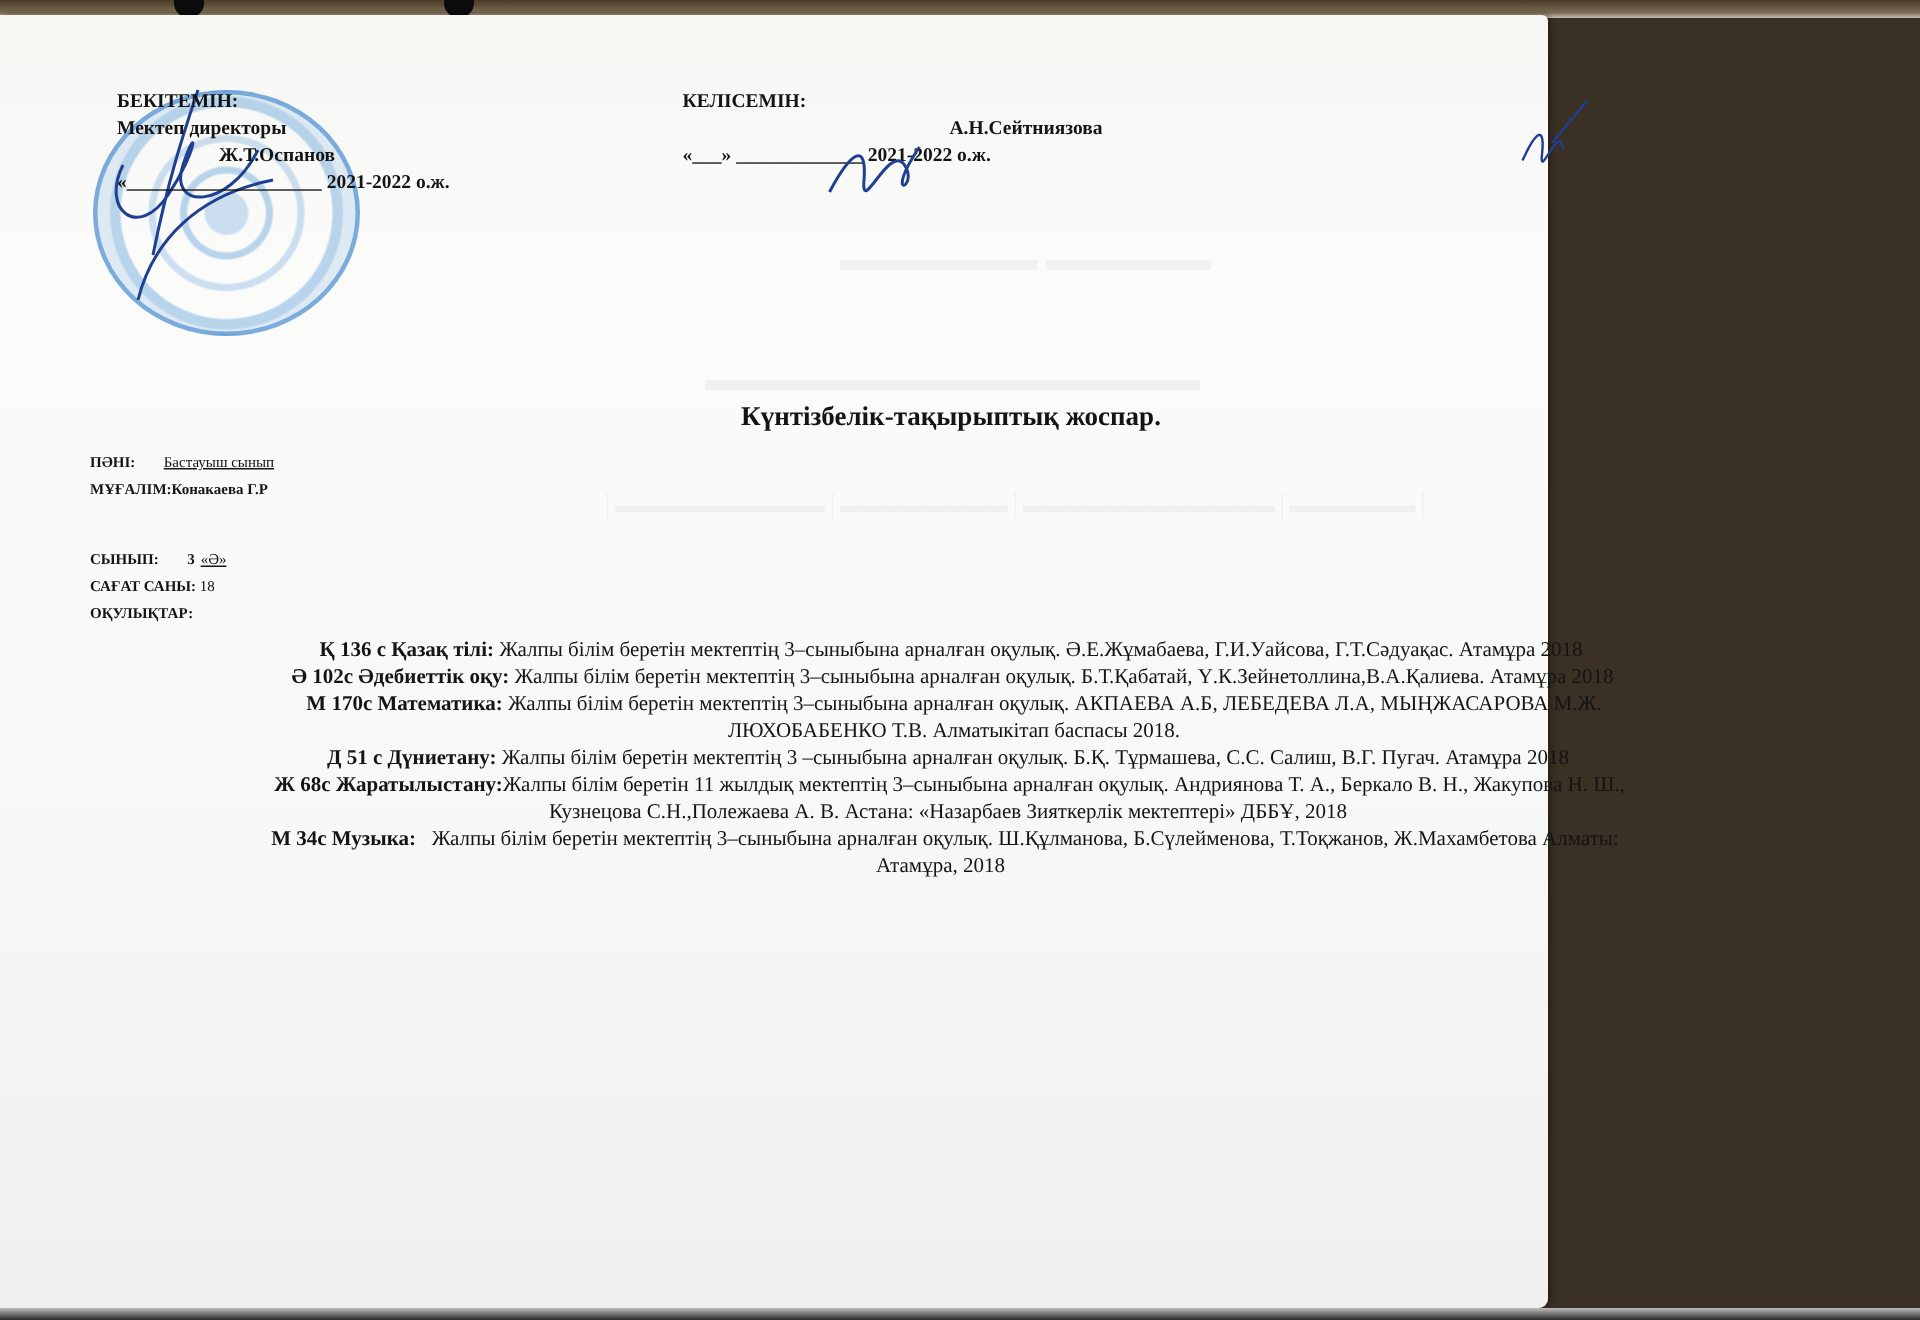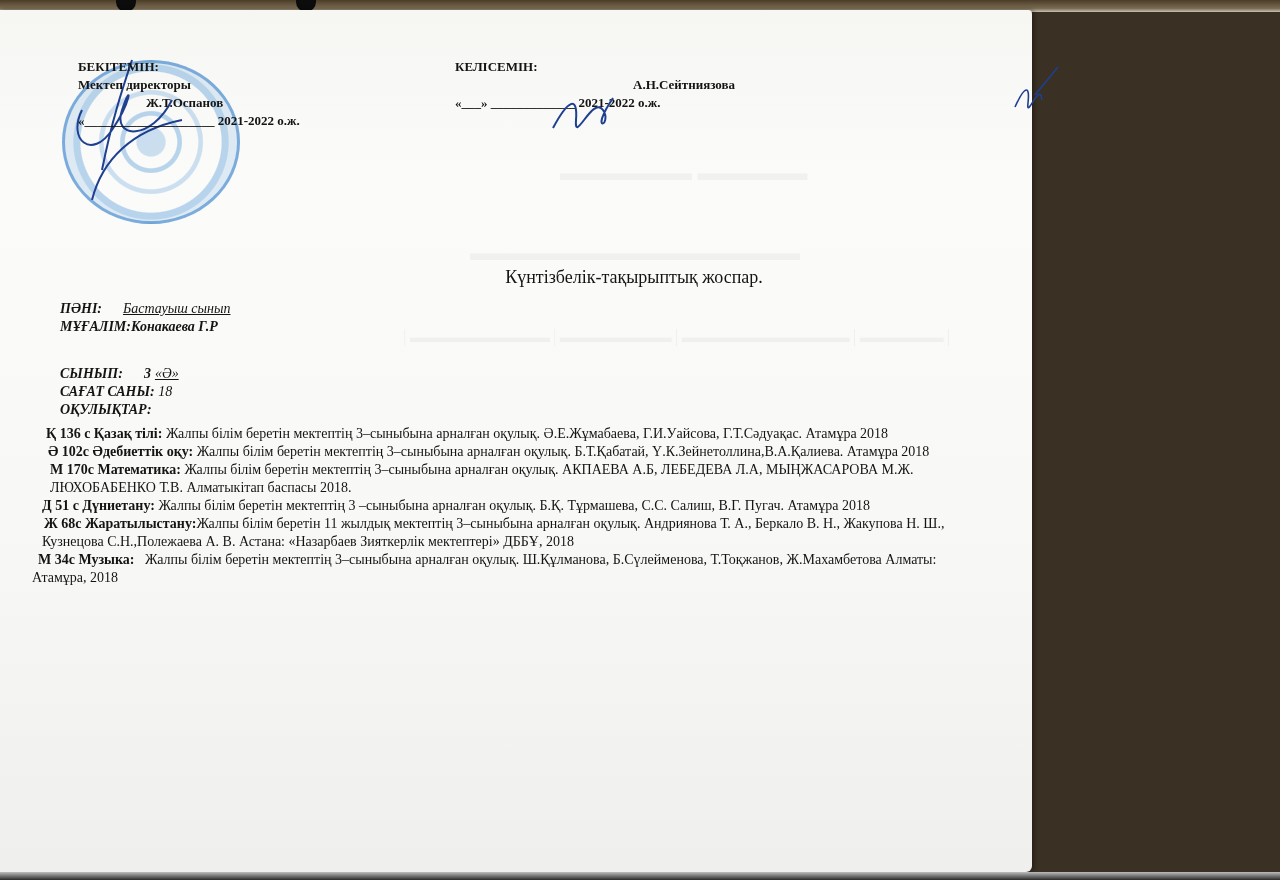--- a/index.html
+++ b/index.html
@@ -36,26 +36,26 @@
     .stamp {
       position: absolute; left: 62px; top: 50px; width: 172px; height: 158px; border-radius: 50%;
       border: 3px solid rgba(40,120,200,0.55);
       background:
         radial-gradient(circle at 50% 50%, rgba(60,140,210,0.25) 0 12%, transparent 13% 22%, rgba(60,140,210,0.35) 23% 26%, transparent 27% 40%, rgba(60,140,210,0.25) 41% 44%, transparent 45% 60%, rgba(60,140,210,0.35) 61% 66%, rgba(60,140,210,0.15) 67% 100%);
       pointer-events: none;
     }
     .sig { position: absolute; pointer-events: none; }
     .title {
       position: absolute; left: 0; width: 1268px; top: 257px; text-align: center;
-      font-weight: normal; font-size: 18px;
+      font-weight: bold; font-size: 18px;
     }
-    .meta { position: absolute; left: 60px; font-size: 14px; line-height: 18px; font-style: italic; }
+    .meta { position: absolute; left: 60px; font-size: 10px; line-height: 18px; }
     .underline { text-decoration: underline; font-weight: normal; }
     .books { position: absolute; left: 42px; top: 415px; width: 1180px; font-size: 14px; line-height: 18px; }
-    .book { position: relative; }
+    .book { position: relative; text-align: center; }
   </style>
 </head>
 <body>
 
 <div class="top-edge"></div>
 <div class="clip" style="left:116px"></div>
 <div class="clip" style="left:296px"></div>
 
 <div class="paper">
 

